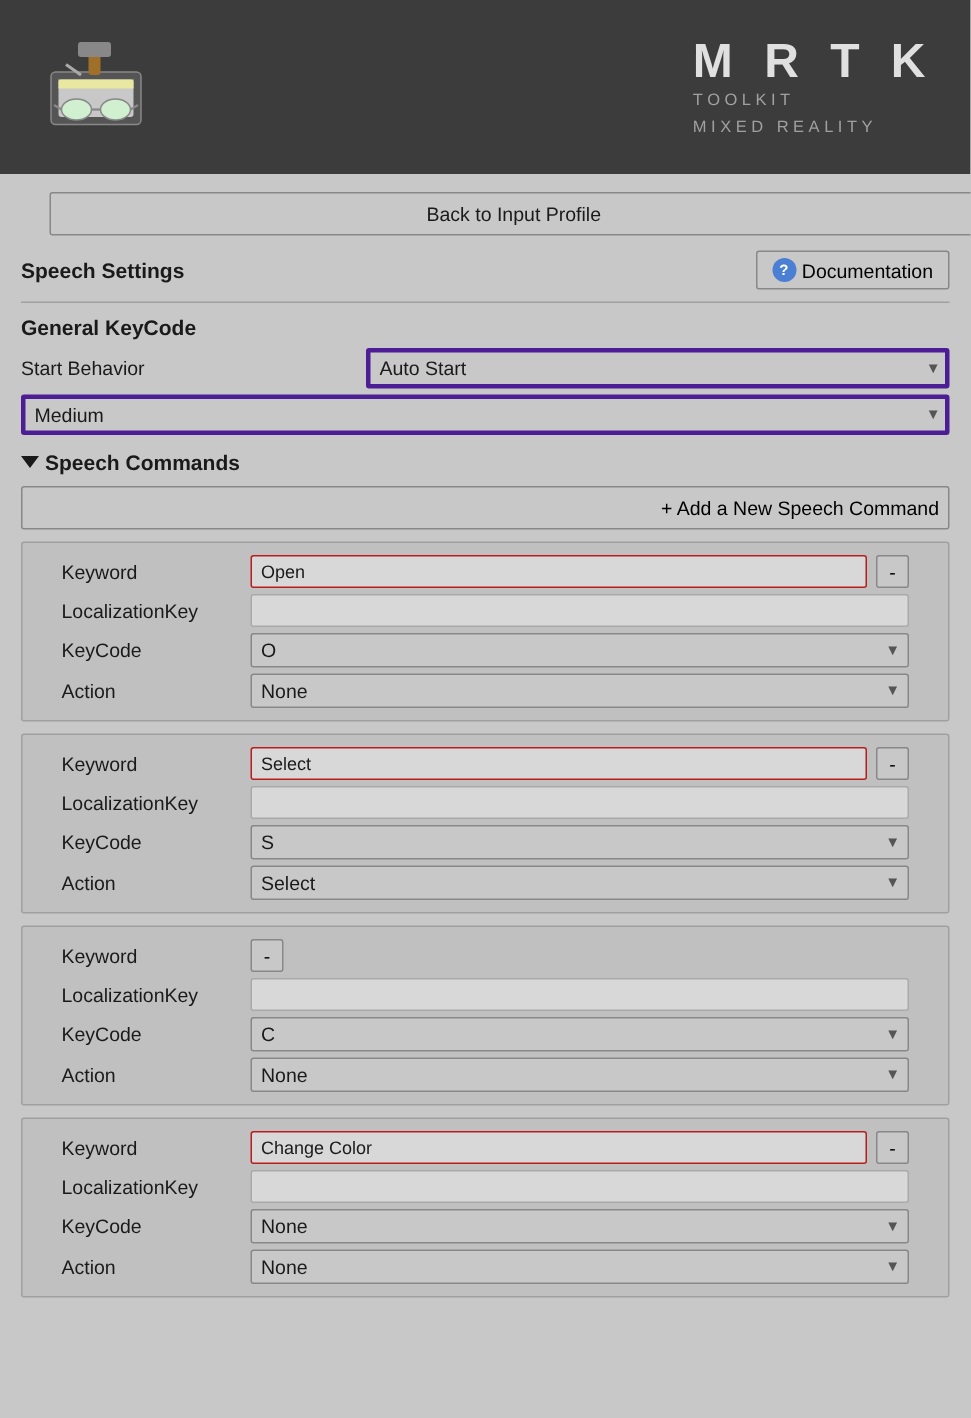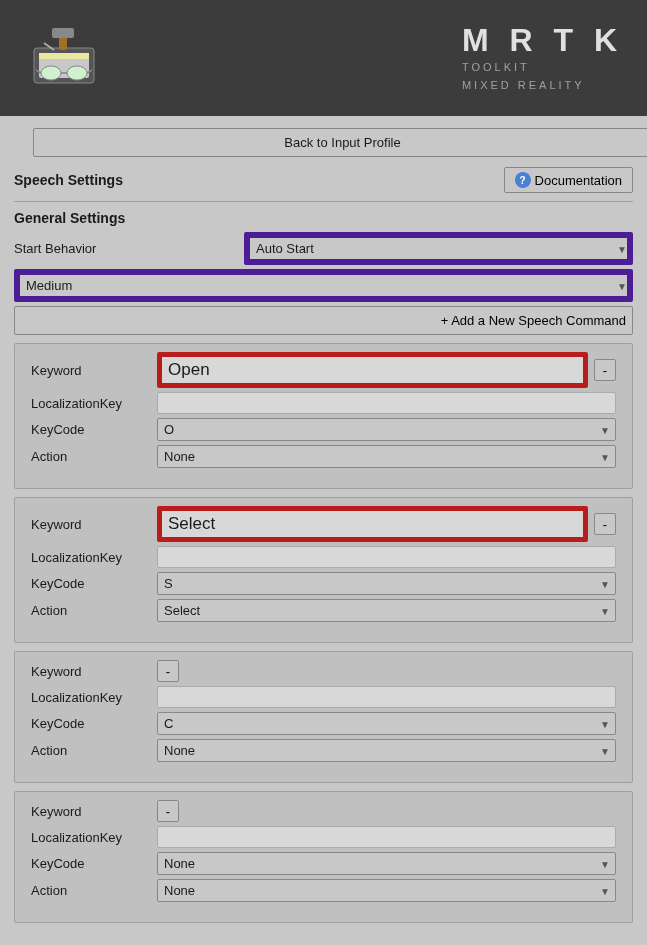--- a/index.html
+++ b/index.html
@@ -128,21 +128,21 @@
     }
 
     .select-wrapper {
       flex: 1;
       position: relative;
     }
 
     .select-wrapper select {
       width: 100%;
       background: #c8c8c8;
-      border: 6px solid #4c1d95;
+      border: 3px solid #4c1d95;
       border-radius: 2px;
       padding: 3px 6px;
       font-size: 13px;
       appearance: none;
       -webkit-appearance: none;
       cursor: pointer;
       color: #1a1a1a;
     }
 
     .select-arrow {
@@ -180,46 +180,46 @@
       text-align: right;
       cursor: pointer;
       margin-bottom: 8px;
       font-size: 13px;
     }
 
     .command-card {
       background: #c0c0c0;
       border: 1px solid #a0a0a0;
       border-radius: 2px;
-      padding: 8px 16px;
+      padding: 8px 26px;
       margin-bottom: 8px;
     }
 
     .command-row {
       display: flex;
       align-items: center;
       margin-bottom: 4px;
       gap: 6px;
     }
 
-    .command-row:last-child { margin-bottom: 12px; justify-content: center; }
+    .command-row:last-child { margin-bottom: 0; justify-content: center; }
 
     .cmd-label {
       width: 120px;
       font-size: 13px;
       flex-shrink: 0;
     }
 
     .cmd-input {
       flex: 1;
       background: #d8d8d8;
-      border: 5px solid #b91c1c;
+      border: 1px solid #b91c1c;
       border-radius: 2px;
       padding: 3px 6px;
-      font-size: 17px;
+      font-size: 12px;
       color: #1a1a1a;
     }
 
     .cmd-input-text {
       flex: 1;
       background: #d8d8d8;
       border: 1px solid #aaa;
       border-radius: 2px;
       padding: 3px 6px;
       font-size: 13px;
@@ -298,21 +298,21 @@
     <span class="section-title">Speech Settings</span>
     <button class="doc-button">
       <span class="doc-icon">?</span>
       <span>Documentation</span>
     </button>
   </div>
 
   <hr class="divider">
 
   
-  <div class="general-settings-title">General Settings</div>
+  <div class="general-settings-title">General KeyCode</div>
 
   
   <div class="field-row">
     <span class="field-label">Start Behavior</span>
     <div class="select-wrapper">
       <select>
         <option>Auto Start</option>
       </select>
       <span class="select-arrow">▼</span>
     </div>
@@ -322,20 +322,24 @@
   <div class="field-row">
     <div class="select-wrapper">
       <select>
         <option>Medium</option>
       </select>
       <span class="select-arrow">▼</span>
     </div>
   </div>
 
   
+  <div class="speech-commands-header">
+    <span class="triangle-icon"></span>
+    <span class="section-title">Speech Commands</span>
+  </div>
 
   
   <button class="add-button">+ Add a New Speech Command</button>
 
   
   
   <div class="command-card">
     <div class="command-row">
       <span class="cmd-label">Keyword</span>
       <input class="cmd-input" type="text" value="Open" style="">
@@ -423,20 +427,21 @@
         </select>
         <span class="select-arrow">▼</span>
       </div>
     </div>
   </div>
 
   
   <div class="command-card">
     <div class="command-row">
       <span class="cmd-label">Keyword</span>
+      <input class="cmd-input" type="text" value="Change Color" style="">
       <button class="remove-button">-</button>
     </div>
     <div class="command-row">
       <span class="cmd-label">LocalizationKey</span>
       <input class="cmd-input-text" type="text" value="" style="">
     </div>
     <div class="command-row">
       <span class="cmd-label">KeyCode</span>
       <div class="cmd-select-wrapper">
         <select>

